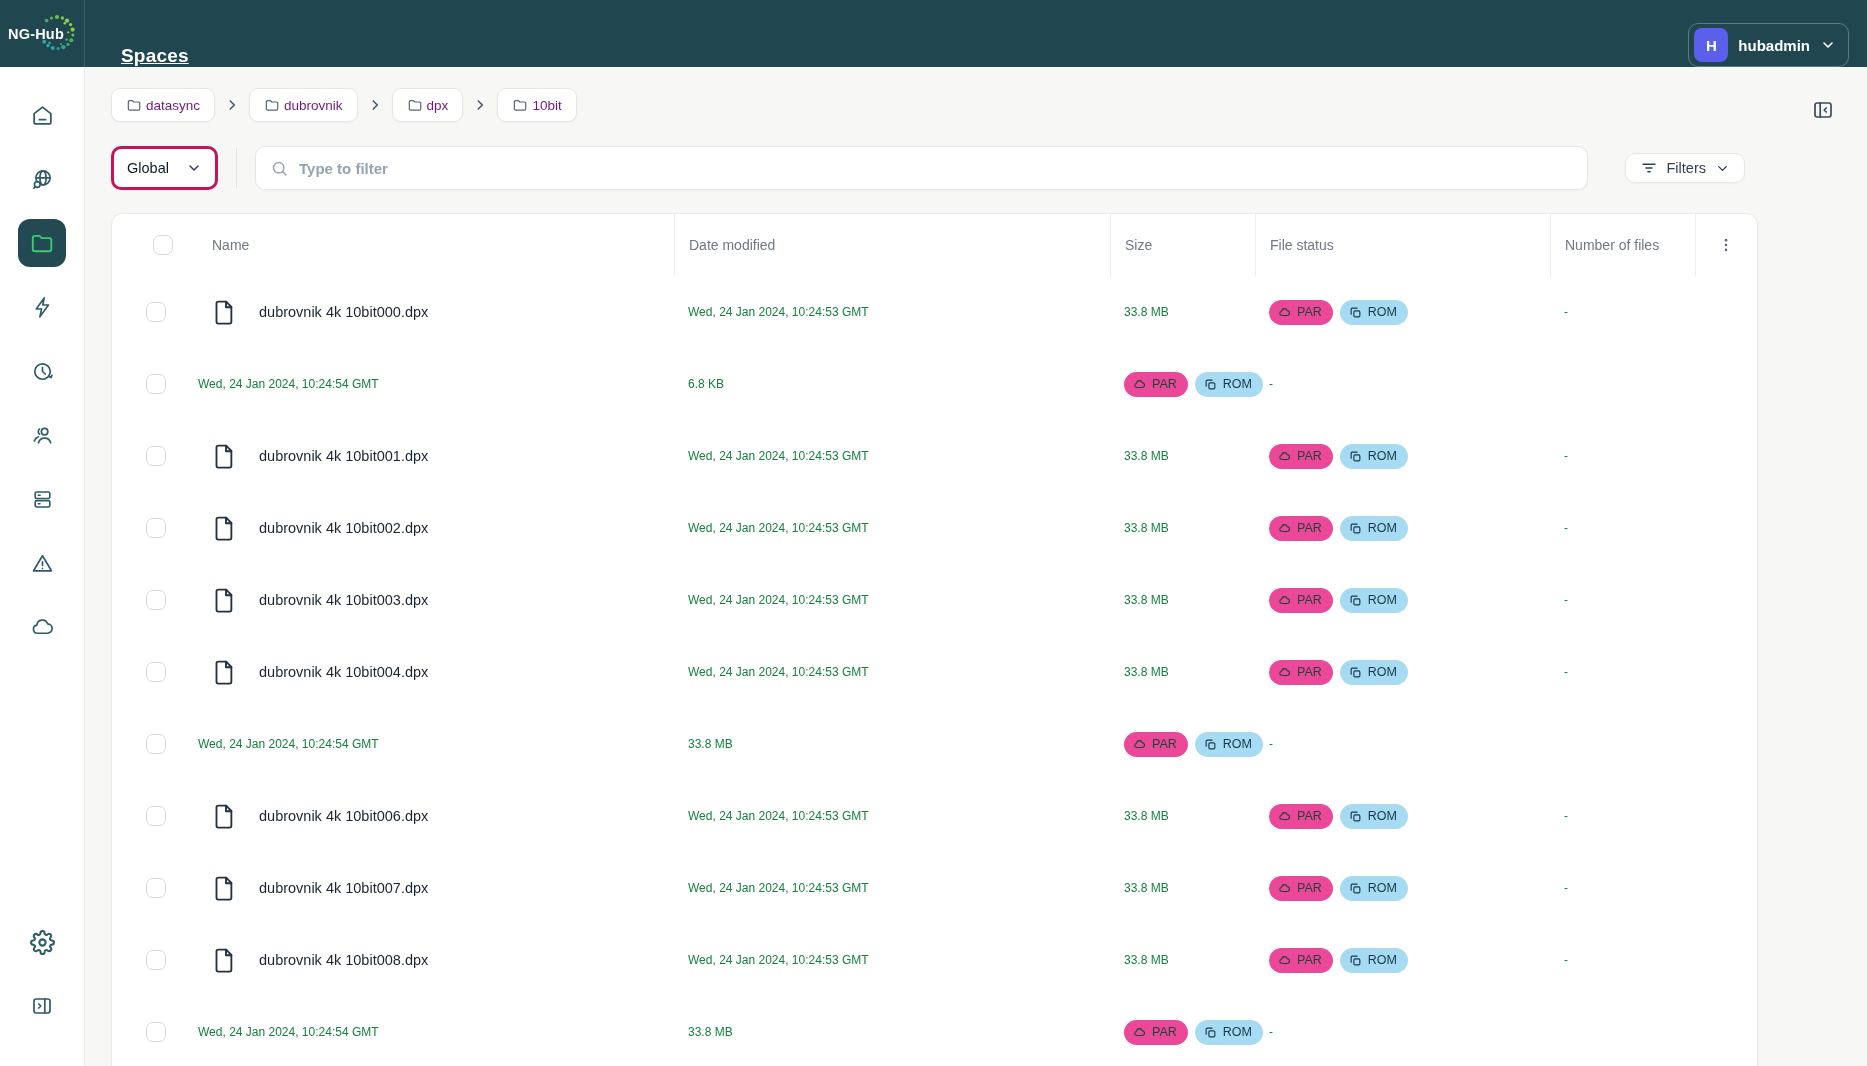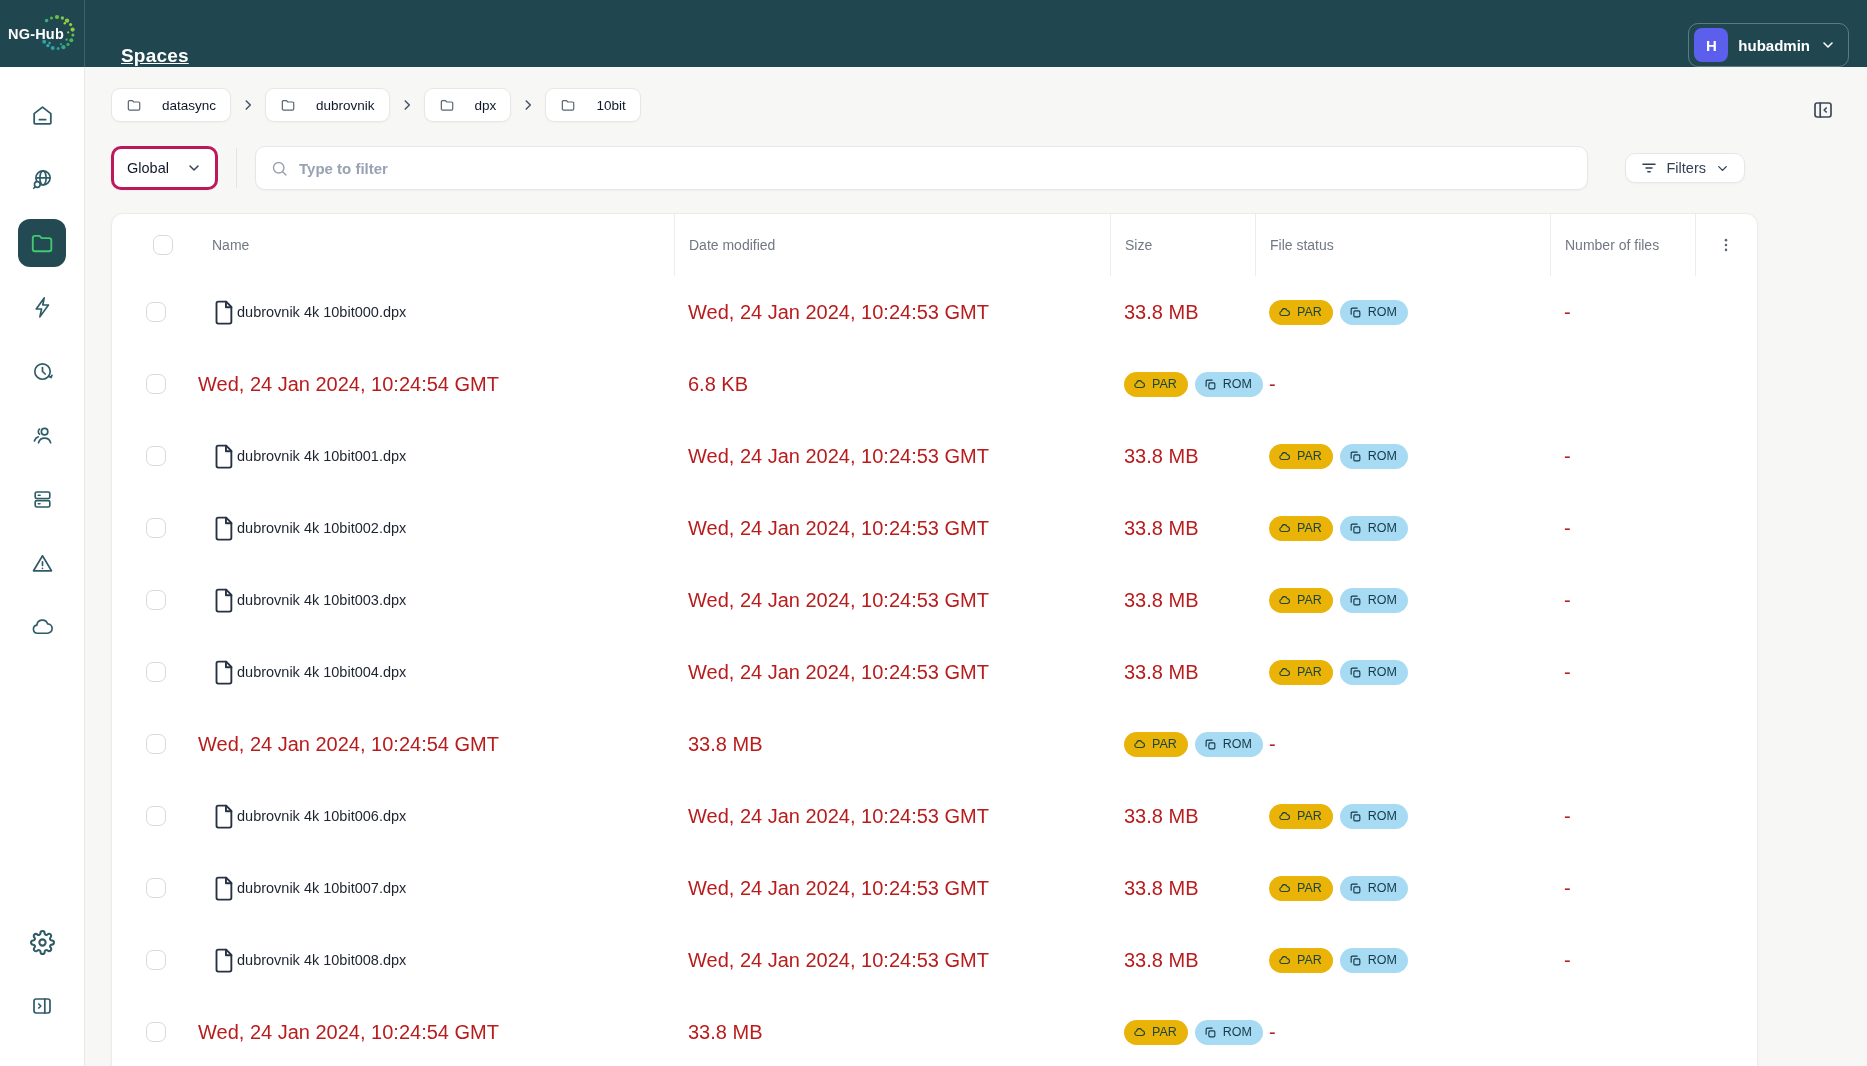--- a/index.html
+++ b/index.html
@@ -32,23 +32,23 @@
   .sidebar-bottom { margin-top:auto; display:flex; flex-direction:column; align-items:center; }
 
   .content { flex:1; position:relative; background:#F7F8F6; padding:21px 0 0 26px; overflow:hidden; }
   .panel-toggle-top { position:absolute; top:31px; right:32px; color:#3E4A59; cursor:pointer; }
 
   
   .breadcrumbs { display:flex; align-items:center; }
   .crumb-wrap { display:inline-flex; align-items:center; }
   .crumb-wrap:first-child .crumb-sep { display:none; }
   .crumb-sep { margin:0 10px; color:#475467; }
-  .crumb { height:34px; display:inline-flex; align-items:center; gap:20px; padding:0 14px;
+  .crumb { height:34px; display:inline-flex; align-items:center; gap:4px; padding:0 14px;
     background:#fff; border:1px solid #E7E8E6; border-radius:9px; font-size:13.5px; font-weight:500;
-    color:#0f172a; cursor:pointer; box-shadow:0 1px 2px rgba(16,24,40,.04);
+    color:#701a75; cursor:pointer; box-shadow:0 1px 2px rgba(16,24,40,.04);
     font-family:"Liberation Sans", sans-serif; }
   .crumb svg { color:#5A6472; }
 
   
   .toolbar { margin-top:24px; width:1634px; display:flex; align-items:center; }
   .scope-select { width:107px; height:44px; background:#fff; border:3px solid #be185d;
     border-radius:10px; display:flex; align-items:center; justify-content:space-between;
     padding:0 13px; font-size:14.5px; font-weight:500; color:#101828; cursor:pointer;
     box-shadow:0 1px 2px rgba(16,24,40,.04); }
   .scope-select .chev, .filters-btn .chev { stroke:#344054; }
@@ -71,28 +71,28 @@
     align-items:center; }
   .thead { height:62px; color:#717884; font-size:14px; }
   .h-cell { padding-left:14px; height:100%; display:flex; align-items:center; }
   .h-cell.bordered { border-left:1px solid #EDEEEC; }
   .h-name { padding-left:28px; }
   .h-check, .c-check { display:flex; justify-content:center; }
   .h-kebab { justify-content:center; cursor:pointer; }
   .trow { height:72px; }
   .checkbox { width:20px; height:20px; border:1.5px solid #D6D9DD; border-radius:7px;
     background:#fff; cursor:pointer; display:inline-block; }
-  .c-name { display:flex; align-items:center; gap:0; padding-left:28px; min-width:0; }
+  .c-name { display:flex; align-items:center; gap:22px; padding-left:28px; min-width:0; }
   .file-icon { color:#273142; display:flex; flex:none; }
   .fname { font-size:14.5px; color:#1D2430; white-space:nowrap; overflow:hidden; }
-  .c-date, .c-size, .c-files { font-size:20px; color:#b91c1c; padding-left:14px; }
+  .c-date, .c-size, .c-files { font-size:12px; color:#15803d; padding-left:14px; }
   .c-status { padding-left:14px; display:flex; align-items:center; gap:7px; }
   .badge { height:25px; border-radius:13px; padding:0 11px 0 9px; display:inline-flex;
     align-items:center; gap:6px; font-size:12.5px; font-weight:500; }
-  .badge-par { background:#eab308; color:#1B4638;justify-content:flex-end; }
+  .badge-par { background:#ec4899; color:#1B4638;justify-content:flex-end; }
   .badge-rom { background:#A6DBF3; color:#16384A; }
 
   svg { display:block; }
 </style>
 </head>
 <body>
 
 <header class="topbar">
   <div class="logo-box">
     <svg class="logo-ring" width="46" height="46" viewBox="0 0 46 46">

